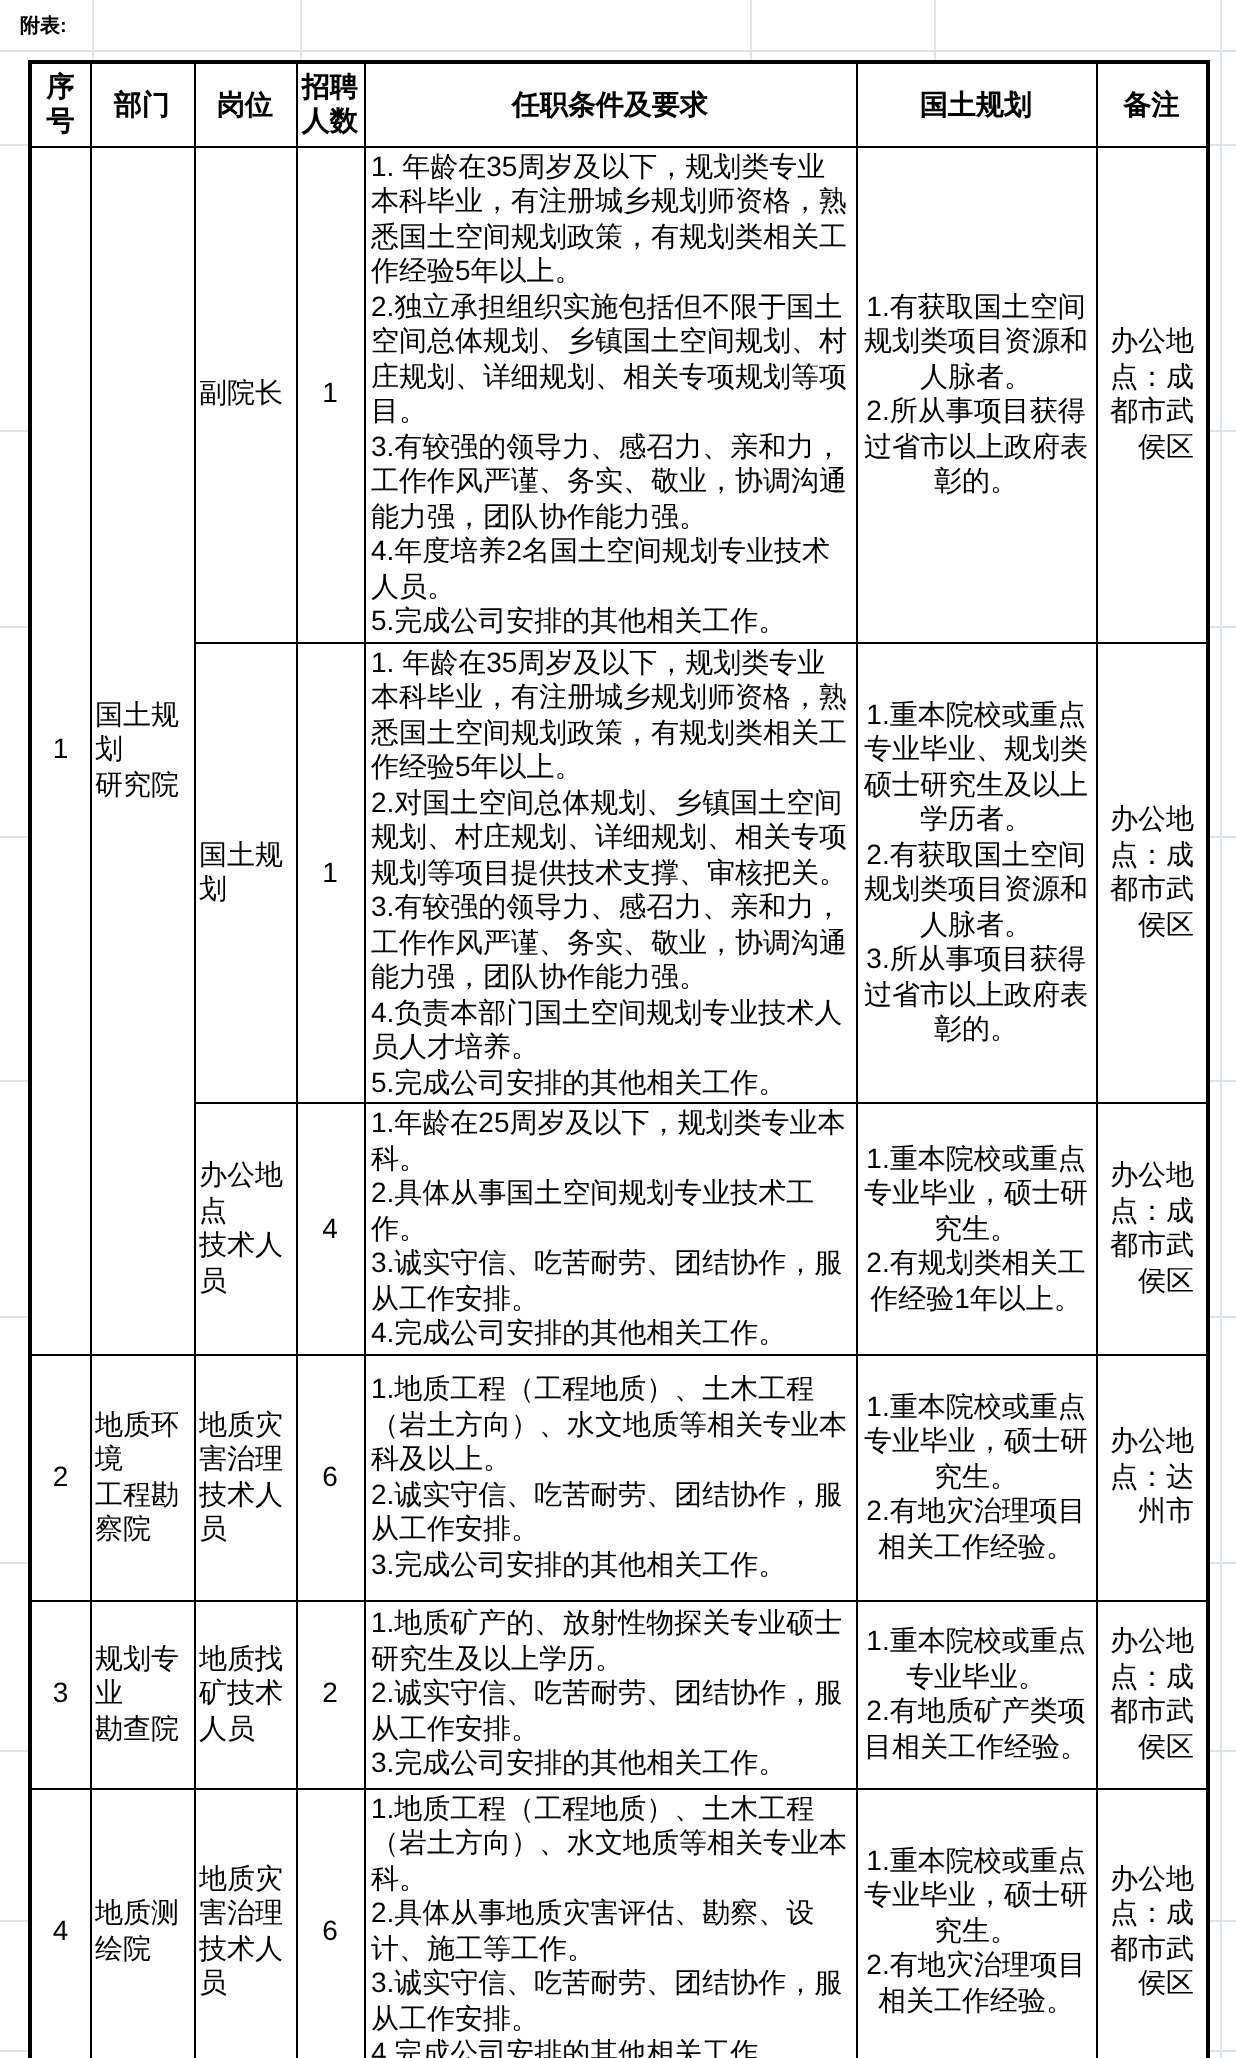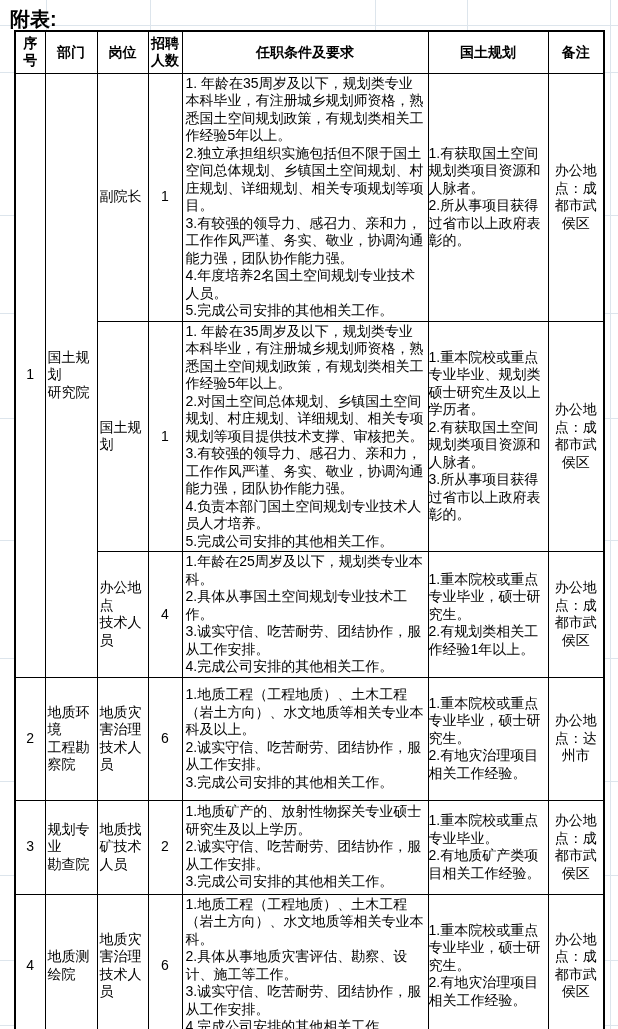--- a/index.html
+++ b/index.html
@@ -6,44 +6,44 @@
   body{
     width:618px;height:1029px;position:relative;background:#ffffff;
     font-family:"Liberation Sans", sans-serif;color:#000;
     overflow:hidden;
   }
   .gridline{position:absolute;background:#dde5ec;z-index:0;}
   .gridline.h{left:0;width:618px;height:1px;}
   .gridline.v{top:0;height:1029px;width:1px;}
   .sheet-title{
     position:absolute;left:10px;top:6px;z-index:2;
-    font-size:20px;font-weight:bold;white-space:pre;
+    font-size:10px;font-weight:bold;white-space:pre;
   }
   table.rec{
     position:absolute;left:14px;top:30px;z-index:1;
     border-collapse:collapse;table-layout:fixed;width:589px;
     background:#ffffff;border:2px solid #000;
   }
   table.rec td,table.rec th{
     border:1px solid #000;vertical-align:middle;
     font-size:14px;line-height:17.5px;overflow:hidden;
   }
   th.hd{font-weight:bold;text-align:center;padding:0 2px;word-break:break-all;line-height:18px;}
   td.c{padding:0 2px;white-space:pre-line;word-break:break-all;}
   td.num{text-align:center;padding:0 1px;}
   td.req{
     text-align:left;vertical-align:middle;padding:1px 3px;
     font-size:13.5px;white-space:pre-line;word-break:break-all;
   }
   td.pri{
-    text-align:left;vertical-align:middle;padding:1px 0;
+    text-align:center;vertical-align:middle;padding:1px 0;
     font-size:13px;white-space:pre-line;word-break:break-all;
   }
   td.rem{
-    text-align:center;padding:0 6px;white-space:pre-line;word-break:break-all;
+    text-align:right;padding:0 6px;white-space:pre-line;word-break:break-all;
   }
 </style>
 </head>
 <body>
 
 <div class="gridline v" style="left:46px"></div>
 <div class="gridline v" style="left:150px"></div>
 <div class="gridline v" style="left:375px"></div>
 <div class="gridline v" style="left:467px"></div>
 <div class="gridline v" style="left:610px"></div>

